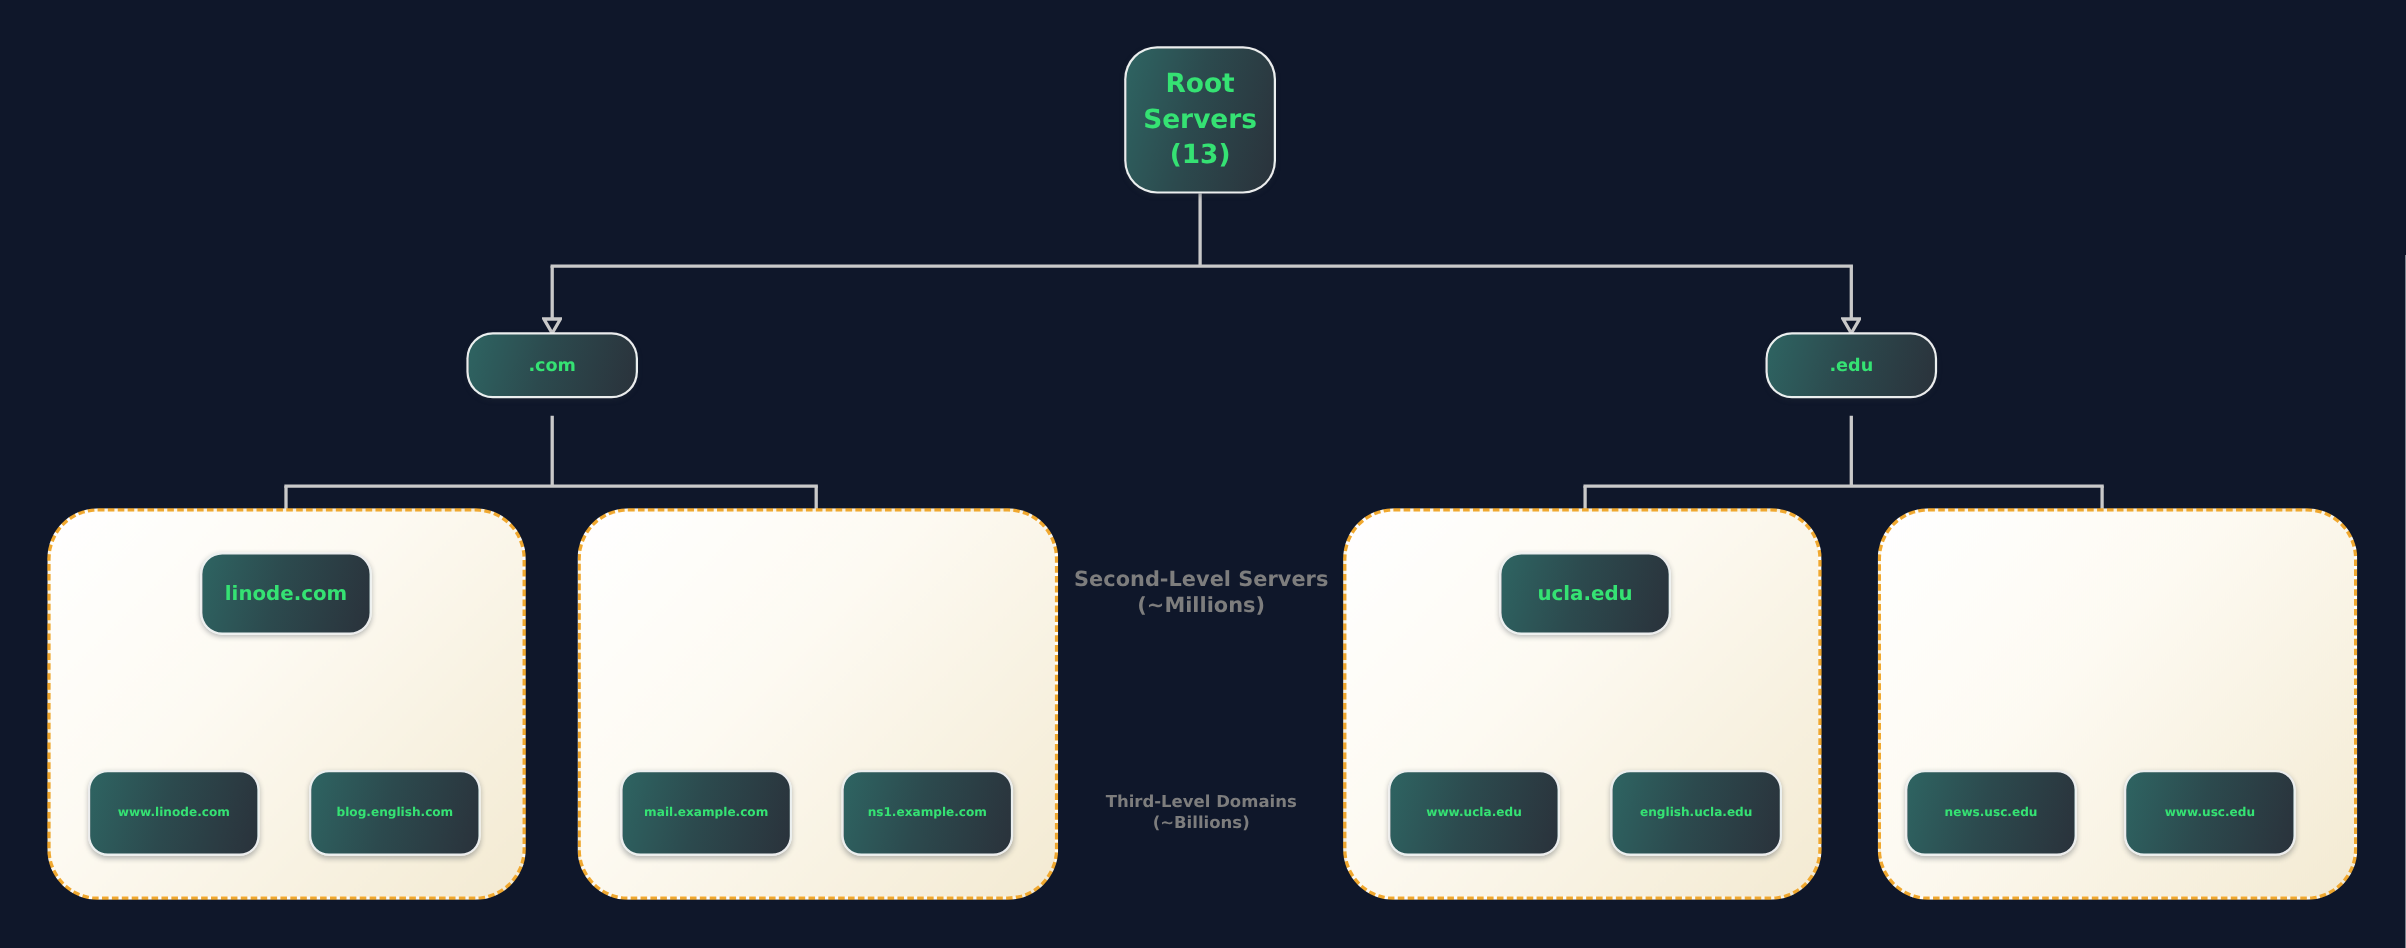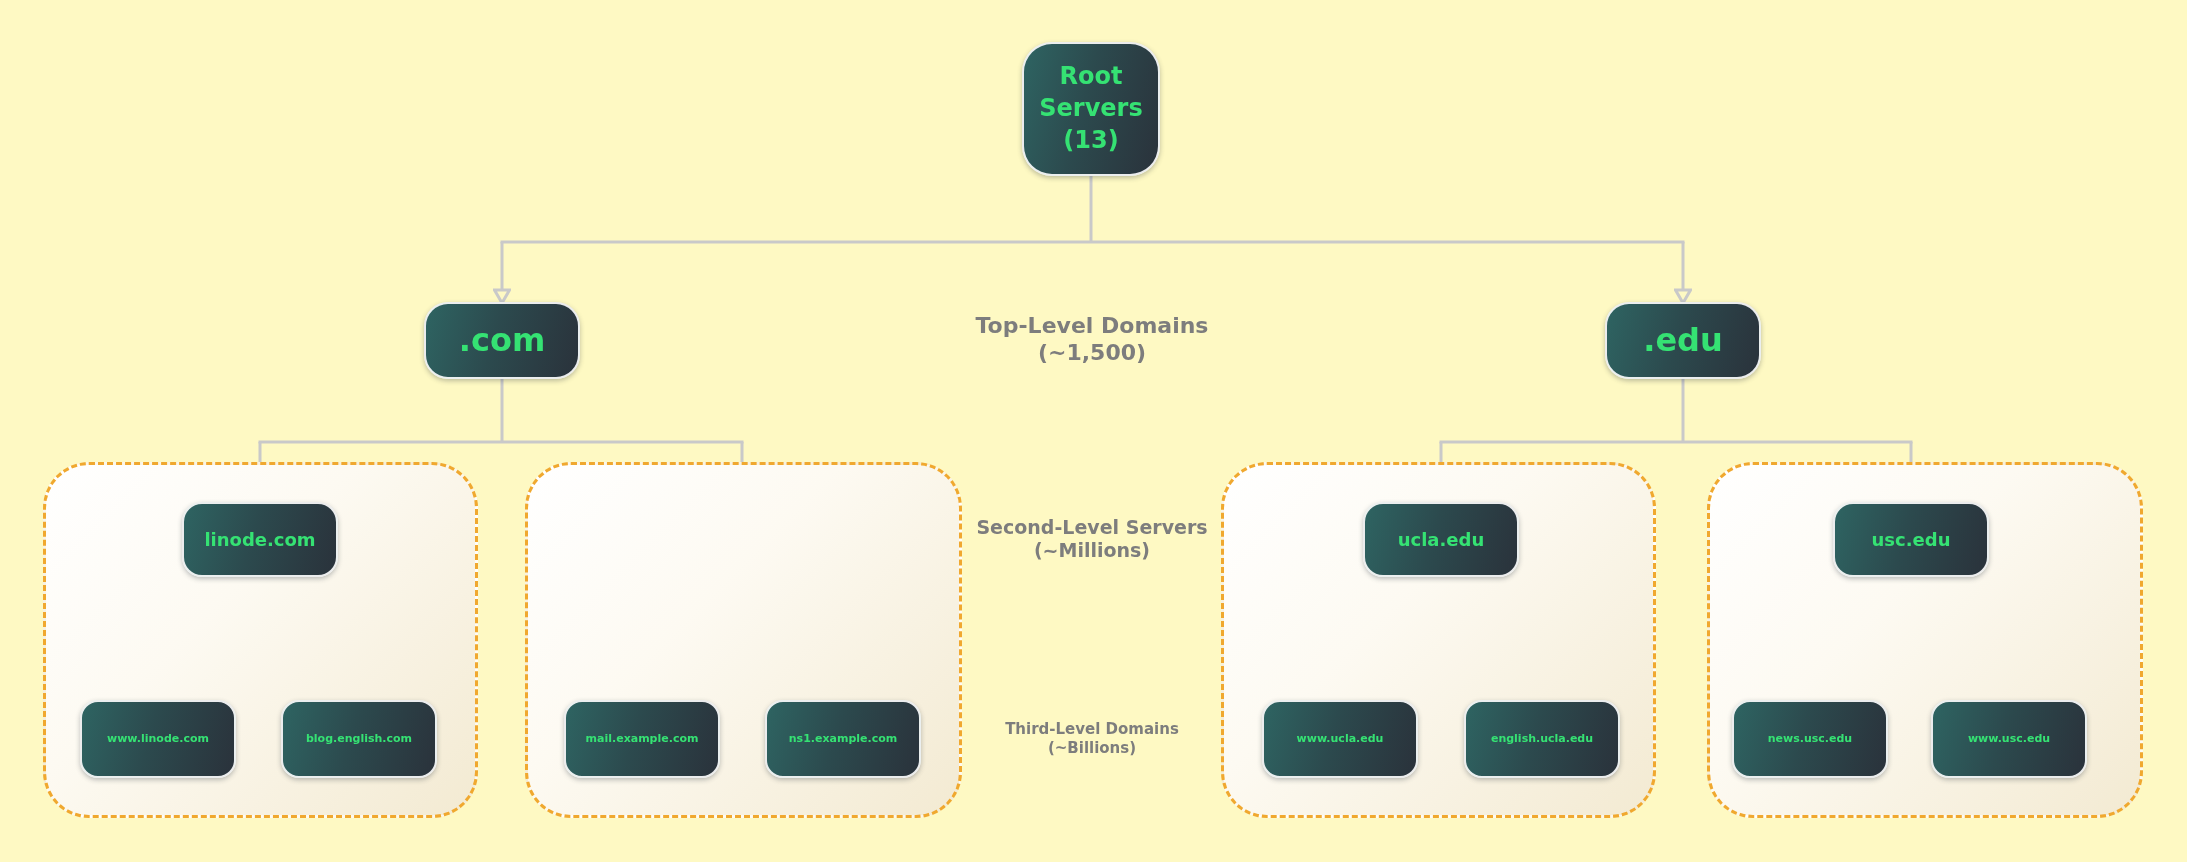--- a/index.html
+++ b/index.html
@@ -1,20 +1,20 @@
 <!DOCTYPE html>
 <html><head>
 <meta charset="utf-8">
 <style>
   html, body { margin: 0; padding: 0; background: #ffffff; }
   .canvas {
     position: relative;
     width: 2187px;
     height: 862px;
-    background: #fef9c3;
+    background: #0f172a;
     font-family: "DejaVu Sans", "Liberation Sans", sans-serif;
     overflow: hidden;
   }
   .connectors { position: absolute; left: 0; top: 0; width: 2187px; height: 862px; }
   .connectors path { stroke: #c9c9c9; stroke-width: 3; fill: none; }
 
   .group {
     position: absolute;
     border: 3px dashed #f0a82f;
     border-radius: 46px;
@@ -31,21 +31,21 @@
     background: linear-gradient(105deg, #2e6462 0%, #2c4a4e 45%, #2a323b 100%);
     color: #35e273;
     font-weight: bold;
     box-sizing: border-box;
     border: 2px solid rgba(252,252,252,0.92);
     box-shadow: 0 2px 5px rgba(40,50,60,0.30);
     white-space: pre-line;
     line-height: 1.32;
   }
   .node-root  { left: 1022px; top: 42px;  width: 138px; height: 134px; border-radius: 30px; font-size: 24px; }
-  .node-tld   { top: 302px; width: 156px; height: 77px; border-radius: 24px; font-size: 32px; }
+  .node-tld   { top: 302px; width: 156px; height: 60px; border-radius: 24px; font-size: 16px; }
   .node-sld   { top: 502px; width: 156px; height: 75px; border-radius: 20px; font-size: 18px; }
   .node-third { top: 700px; width: 156px; height: 78px; border-radius: 18px; font-size: 11px; }
 
   .level-label {
     position: absolute;
     left: 892px;
     width: 400px;
     text-align: center;
     color: #7d7d7d;
     font-weight: bold;
@@ -106,35 +106,30 @@
 
   <div class="node node-root">Root
 Servers
 (13)</div>
 
   <div class="node node-tld" style="left:424px;">.com</div>
   <div class="node node-tld" style="left:1605px;">.edu</div>
 
   <div class="node node-sld" style="left:182px;">linode.com</div>
   <div class="node node-sld" style="left:1363px;">ucla.edu</div>
-  <div class="node node-sld" style="left:1833px;">usc.edu</div>
 
   <div class="node node-third" style="left:80px;">www.linode.com</div>
   <div class="node node-third" style="left:281px;">blog.english.com</div>
   <div class="node node-third" style="left:564px;">mail.example.com</div>
   <div class="node node-third" style="left:765px;">ns1.example.com</div>
   <div class="node node-third" style="left:1262px;">www.ucla.edu</div>
   <div class="node node-third" style="left:1464px;">english.ucla.edu</div>
   <div class="node node-third" style="left:1732px;">news.usc.edu</div>
   <div class="node node-third" style="left:1931px;">www.usc.edu</div>
 
-  <div class="level-label label-top">
-    <span class="l1">Top-Level Domains</span>
-    <span class="l2">(~1,500)</span>
-  </div>
   <div class="level-label label-second">
     <span class="l1">Second-Level Servers</span>
     <span class="l2">(~Millions)</span>
   </div>
   <div class="level-label label-third">
     <span class="l1">Third-Level Domains</span>
     <span class="l2">(~Billions)</span>
   </div>
 
 </div>

